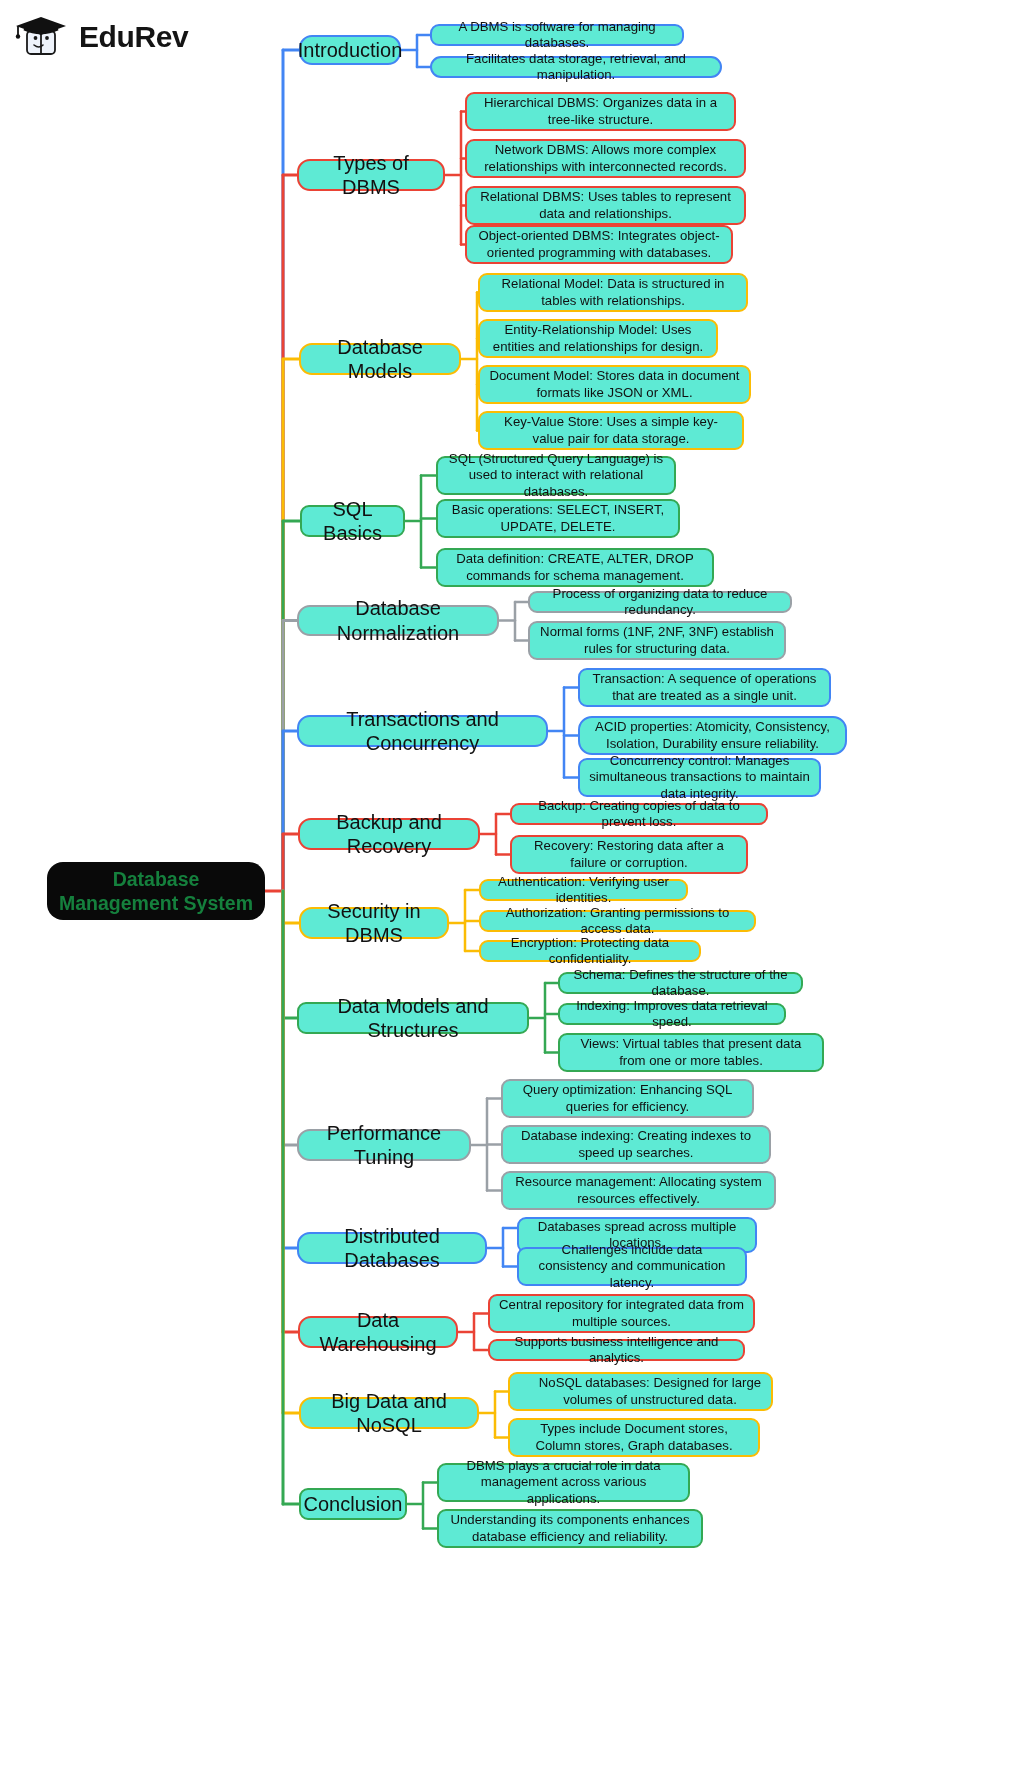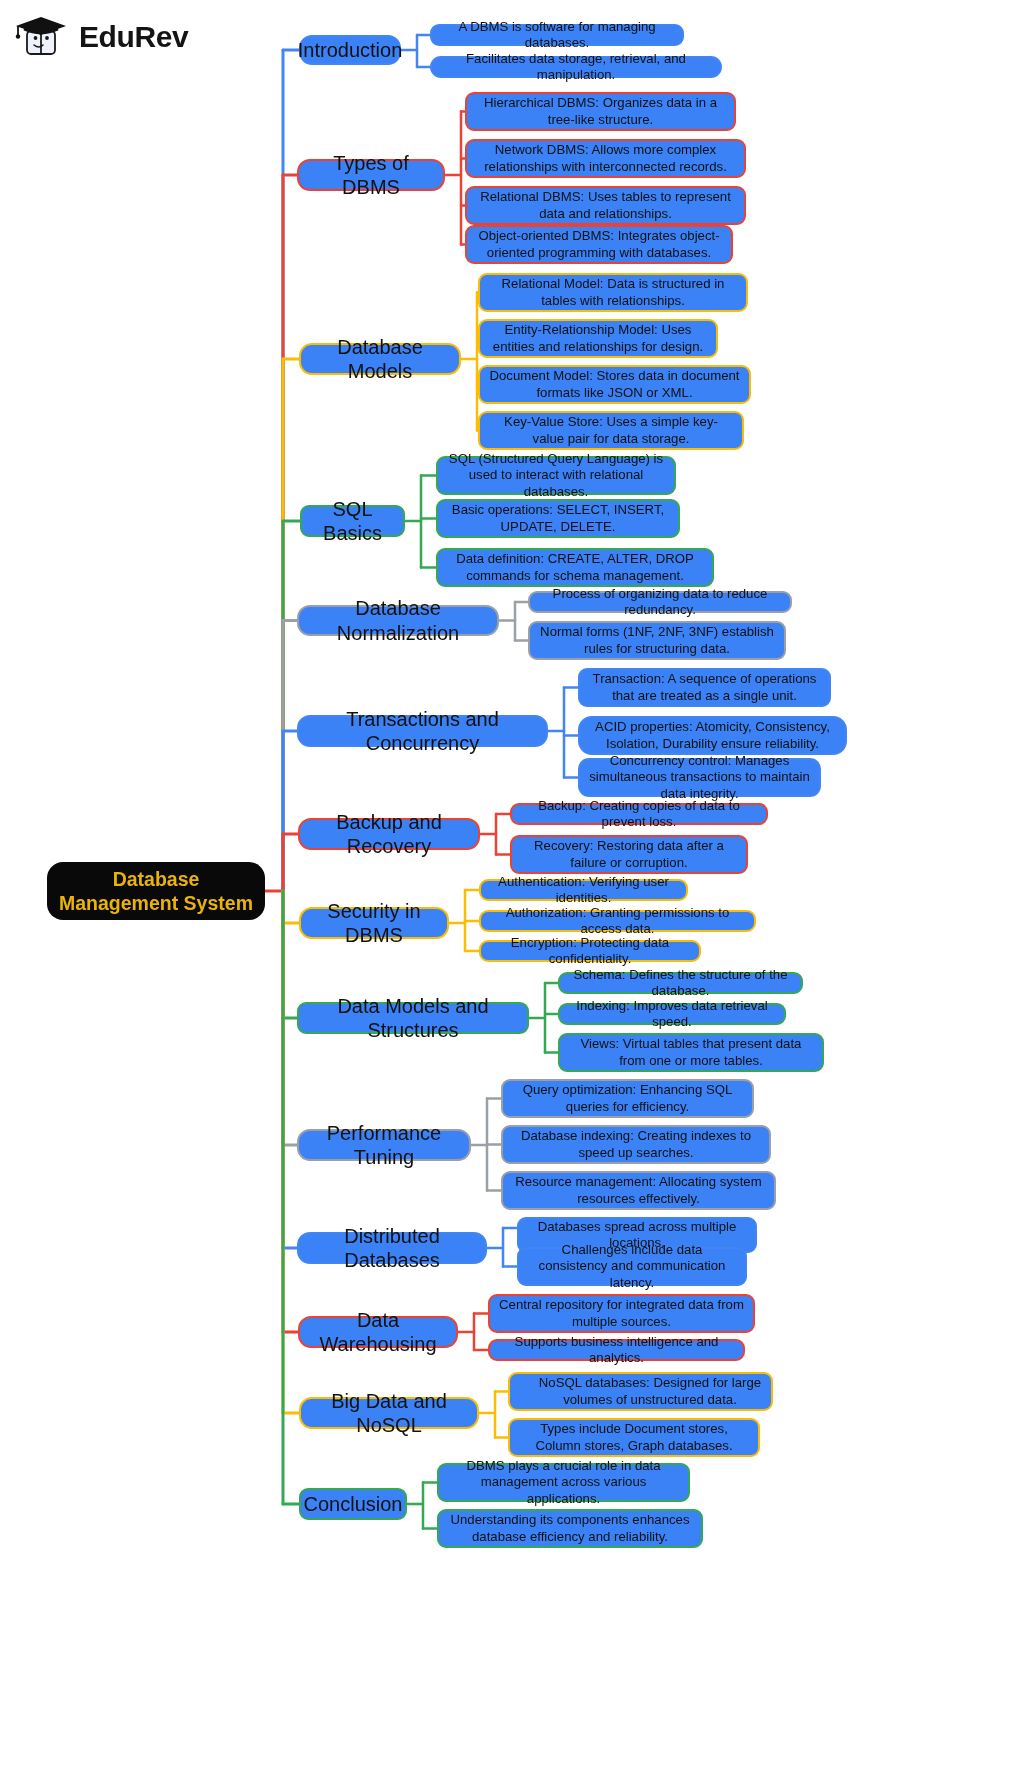--- a/index.html
+++ b/index.html
@@ -12,25 +12,25 @@
 
   
   #logo { position:absolute; left:14px; top:12px; display:flex; align-items:center; gap:9px; }
   #logo .cap { width:56px; height:50px; position:relative; }
   #logo .word { font-size:30px; font-weight:bold; color:#141414; letter-spacing:-0.4px; }
 
   
   #wires { position:absolute; left:0; top:0; width:1024px; height:1789px; pointer-events:none; }
 
   
-  .node { position:absolute; background:#3b82f6; border-style:solid; border-width:2.5px;
+  .node { position:absolute; background:#5eead4; border-style:solid; border-width:2.5px;
           border-radius:12px; display:flex; align-items:center; justify-content:center;
           text-align:center; color:#111; line-height:1.22; }
   .root {
-    background:#090909; border:none; border-radius:16px; color:#eab308;
+    background:#090909; border:none; border-radius:16px; color:#15803d;
     font-size:19.5px; font-weight:bold; padding:6px 4px; line-height:1.25;
   }
   .branch { font-size:20px; padding:3px 12px; border-radius:13px; }
   .leaf   { font-size:13.2px; padding:4px 9px; border-radius:9px; border-width:2px; }
 
   .c-blue   { border-color:#4285f4; }
   .c-red    { border-color:#ea4335; }
   .c-yellow { border-color:#fbbc04; }
   .c-green  { border-color:#34a853;border-radius:9px; }
   .c-gray   { border-color:#9aa0a6; }
@@ -173,21 +173,21 @@
     <div class="node branch c-green" style="left: 300px; top: 505px; width: 105px; height: 32px;">SQL Basics</div>
     <div class="node leaf c-green" style="left: 436px; top: 456px; width: 240px; height: 39px;">SQL (Structured Query Language) is used to interact with relational databases.</div>
     <div class="node leaf c-green" style="left: 436px; top: 499px; width: 244px; height: 39px;">Basic operations: SELECT, INSERT, UPDATE, DELETE.</div>
     <div class="node leaf c-green" style="left: 436px; top: 548px; width: 278px; height: 39px;">Data definition: CREATE, ALTER, DROP commands for schema management.</div>
     <div class="node branch c-gray" style="left: 297px; top: 605px; width: 202px; height: 31px;">Database Normalization</div>
     <div class="node leaf c-gray" style="left: 528px; top: 591px; width: 264px; height: 22px;">Process of organizing data to reduce redundancy.</div>
     <div class="node leaf c-gray" style="left: 528px; top: 621px; width: 258px; height: 39px;">Normal forms (1NF, 2NF, 3NF) establish rules for structuring data.</div>
     <div class="node branch c-blue" style="left: 297px; top: 715px; width: 251px; height: 32px;">Transactions and Concurrency</div>
     <div class="node leaf c-blue" style="left: 578px; top: 668px; width: 253px; height: 39px;">Transaction: A sequence of operations that are treated as a single unit.</div>
     <div class="node leaf c-blue" style="left: 578px; top: 716px; width: 269px; height: 39px; border-radius: 14px;">ACID properties: Atomicity, Consistency, Isolation, Durability ensure reliability.</div>
-    <div class="node leaf c-blue" style="left: 578px; top: 758px; width: 243px; height: 39px; border-radius: 11px;">Concurrency control: Manages simultaneous transactions to maintain data integrity.</div>
+    <div class="node leaf c-blue" style="left: 578px; top: 758px; width: 243px; height: 39px;">Concurrency control: Manages simultaneous transactions to maintain data integrity.</div>
     <div class="node branch c-red" style="left: 298px; top: 818px; width: 182px; height: 32px;">Backup and Recovery</div>
     <div class="node leaf c-red" style="left: 510px; top: 803px; width: 258px; height: 22px;">Backup: Creating copies of data to prevent loss.</div>
     <div class="node leaf c-red" style="left: 510px; top: 835px; width: 238px; height: 39px;">Recovery: Restoring data after a failure or corruption.</div>
     <div class="node branch c-yellow" style="left: 299px; top: 907px; width: 150px; height: 32px;">Security in DBMS</div>
     <div class="node leaf c-yellow" style="left: 479px; top: 879px; width: 209px; height: 22px;">Authentication: Verifying user identities.</div>
     <div class="node leaf c-yellow" style="left: 479px; top: 910px; width: 277px; height: 22px;">Authorization: Granting permissions to access data.</div>
     <div class="node leaf c-yellow" style="left: 479px; top: 940px; width: 222px; height: 22px;">Encryption: Protecting data confidentiality.</div>
     <div class="node branch c-green" style="left: 297px; top: 1002px; width: 232px; height: 32px;">Data Models and Structures</div>
     <div class="node leaf c-green" style="left: 558px; top: 972px; width: 245px; height: 22px;">Schema: Defines the structure of the database.</div>
     <div class="node leaf c-green" style="left: 558px; top: 1003px; width: 228px; height: 22px;">Indexing: Improves data retrieval speed.</div>

